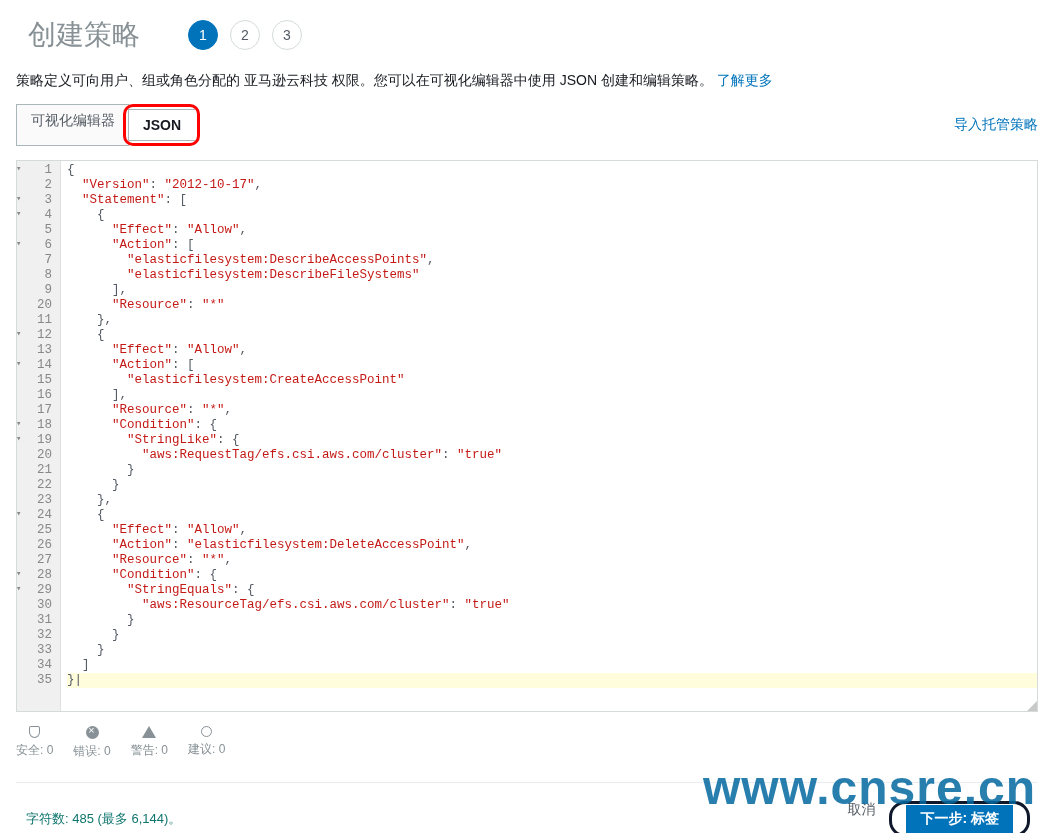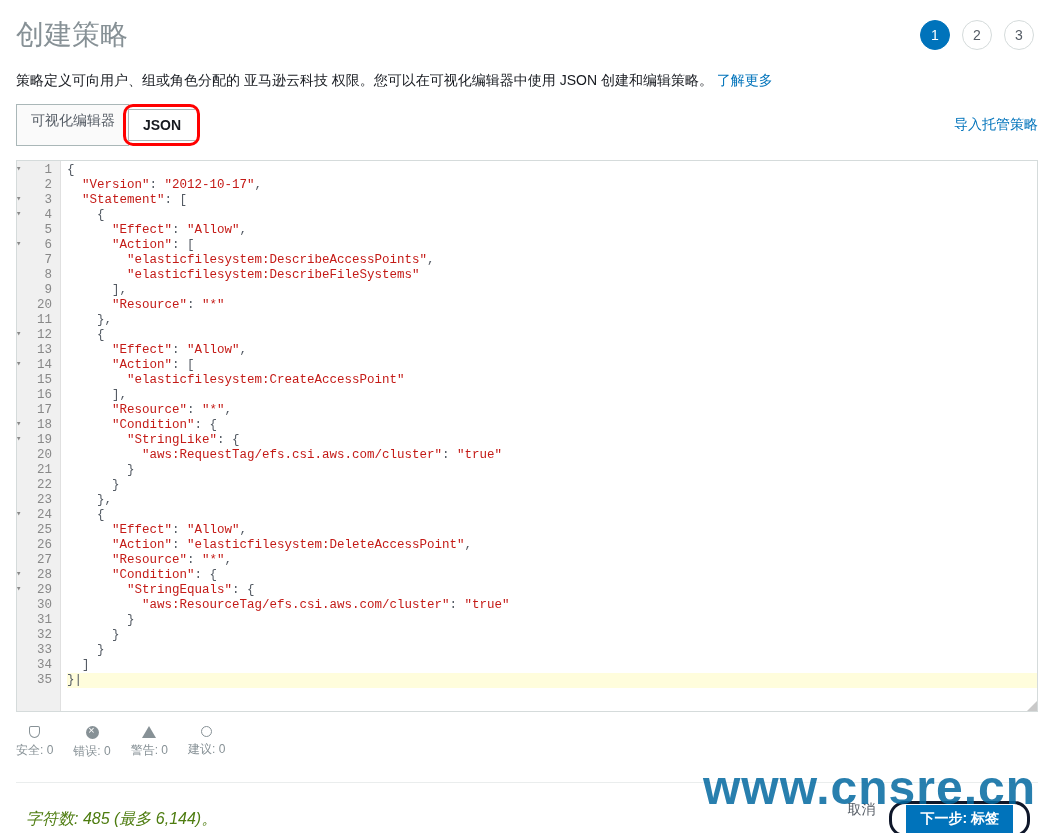--- a/index.html
+++ b/index.html
@@ -1,17 +1,17 @@
 <!DOCTYPE html>
 <html><head>
 <meta charset="utf-8">
 <style>
 * { box-sizing: border-box; margin: 0; padding: 0; }
 body { font-family: "Microsoft YaHei", Arial, sans-serif; font-size: 14px; color: #545b64; background: #fff; width: 1054px; }
-.header { display: flex; justify-content: space-between; align-items: center; padding: 16px 20px 10px 16px; gap: 48px; }
+.header { display: flex; align-items: center; padding: 16px 20px 10px 28px; gap: 48px; }
 .title { font-size: 28px; font-weight: 300; color: #879196; }
 .steps { display: flex; gap: 12px; }
 .step { width: 30px; height: 30px; border-radius: 50%; display: flex; align-items: center; justify-content: center; font-size: 14px; border: 1px solid #d5dbdb; color: #545b64; background: #fff; }
 .step.active { background: #0073bb; color: #fff; border-color: #0073bb; }
 .desc { padding: 8px 16px 14px 16px; font-size: 14px; color: #16191f; }
 .desc a { color: #0073bb; text-decoration: none; }
 .toptabs { display: flex; justify-content: space-between; align-items: center; padding: 0 16px; }
 .tabs { display: flex; }
 .tab { padding: 7px 14px; border: 1px solid #aab7b8; font-size: 14px; cursor: pointer; background: #fafafa; color: #545b64; }
 .tab:first-child { border-right: none; }
@@ -30,21 +30,21 @@
 .resize-handle { position: absolute; right: 0; bottom: 0; width: 0; height: 0; border-left: 10px solid transparent; border-bottom: 10px solid #c9c9c9; }
 .status-bar { padding: 8px 16px; display: flex; gap: 20px; font-size: 12px; color: #879196; }
 .status-bar span { display: inline-flex; align-items: center; gap: 4px; flex-direction: column; }
 .ic { width: 13px; height: 13px; display: inline-block; }
 .ic-shield { border: 1.5px solid #879196; border-radius: 2px 2px 50% 50%; width: 11px; height: 12px; }
 .ic-err { background: #879196; border-radius: 50%; width: 13px; height: 13px; position: relative; }
 .ic-err::after { content: "×"; color: #fff; position: absolute; left: 2.5px; top: -2px; font-size: 11px; }
 .ic-warn { width: 0; height: 0; border-left: 7px solid transparent; border-right: 7px solid transparent; border-bottom: 12px solid #879196; }
 .ic-hint { border: 1.5px solid #879196; border-radius: 50%; width: 11px; height: 11px; }
 .footer { margin: 14px 16px; border-top: 1px solid #eaeded; padding: 18px 8px 10px 10px; display: flex; justify-content: space-between; align-items: center; }
-.charcount { font-style: italic; color: #4d7c0f; font-size: 16px; }
+.charcount { color: #0f766e; font-size: 13px; }
 .actions { display: flex; align-items: flex-start; gap: 14px; }
 .btn-cancel { color: #545b64; font-size: 14px; cursor: pointer; }
 .btn-next { background: #0073bb; color: #fff; border: none; padding: 5px 14px; font-size: 14px; font-weight: bold; cursor: pointer; }
 .btn-next-wrap { border: 3px solid #0f172a; border-radius: 16px; padding: 1px 14px; }
 .watermark { position: absolute; right: 18px; bottom: 32px; font-size: 48px; font-weight: bold; color: #0369a1; opacity: 0.85; pointer-events: none; z-index: 5; letter-spacing: 1px; }
 .page-wrap { position: relative; }
 </style>
 </head>
 <body>
 

